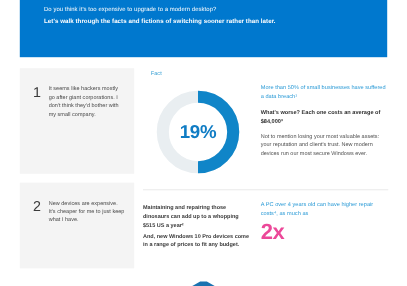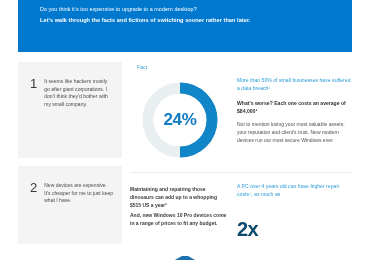--- a/index.html
+++ b/index.html
@@ -158,26 +158,26 @@
     line-height: 8px;
     font-weight: bold;
   }
   .fact-body {
     margin-top: 6px;
     color: #505050;
     font-size: 5px;
     line-height: 7.8px;
   }
   .big-stat {
-    color: #0c4a6e;
+    color: #ec4899;
     font-size: 20px;
     font-weight: bold;
     line-height: 20px;
     letter-spacing: -0.5px;
-    margin-top: 21px;
+    margin-top: 3px;
   }
 
   
   .fact-divider {
     position: absolute;
     left: 130px;
     top: 172px;
     width: 223px;
     height: 1px;
     background: #ececec;
@@ -215,21 +215,21 @@
       <div class="fiction-text">It seems like hackers mostly go after giant corporations. I don't think they'd bother with my small company.</div>
     </div>
   </div>
 
   <div class="fact-mid">
     <div class="donut-wrap">
       <svg class="donut-svg" width="84" height="84" viewBox="0 0 84 84">
         <circle cx="42" cy="42" r="32" fill="none" stroke="#e9eef1" stroke-width="11"></circle>
         <path d="M 42 10 A 32 32 0 0 1 42 74" fill="none" stroke="#1085c8" stroke-width="11"></path>
       </svg>
-      <div class="donut-label">24%</div>
+      <div class="donut-label">19%</div>
     </div>
   </div>
 
   <div class="fact-right">
     <div class="fact-blue">More than 50% of small businesses have suffered a data breach¹</div>
     <div class="fact-bold">What's worse? Each one costs an average of $84,000³</div>
     <div class="fact-body">Not to mention losing your most valuable assets: your reputation and client's trust. New modern devices run our most secure Windows ever.</div>
   </div>
 </div>
 

